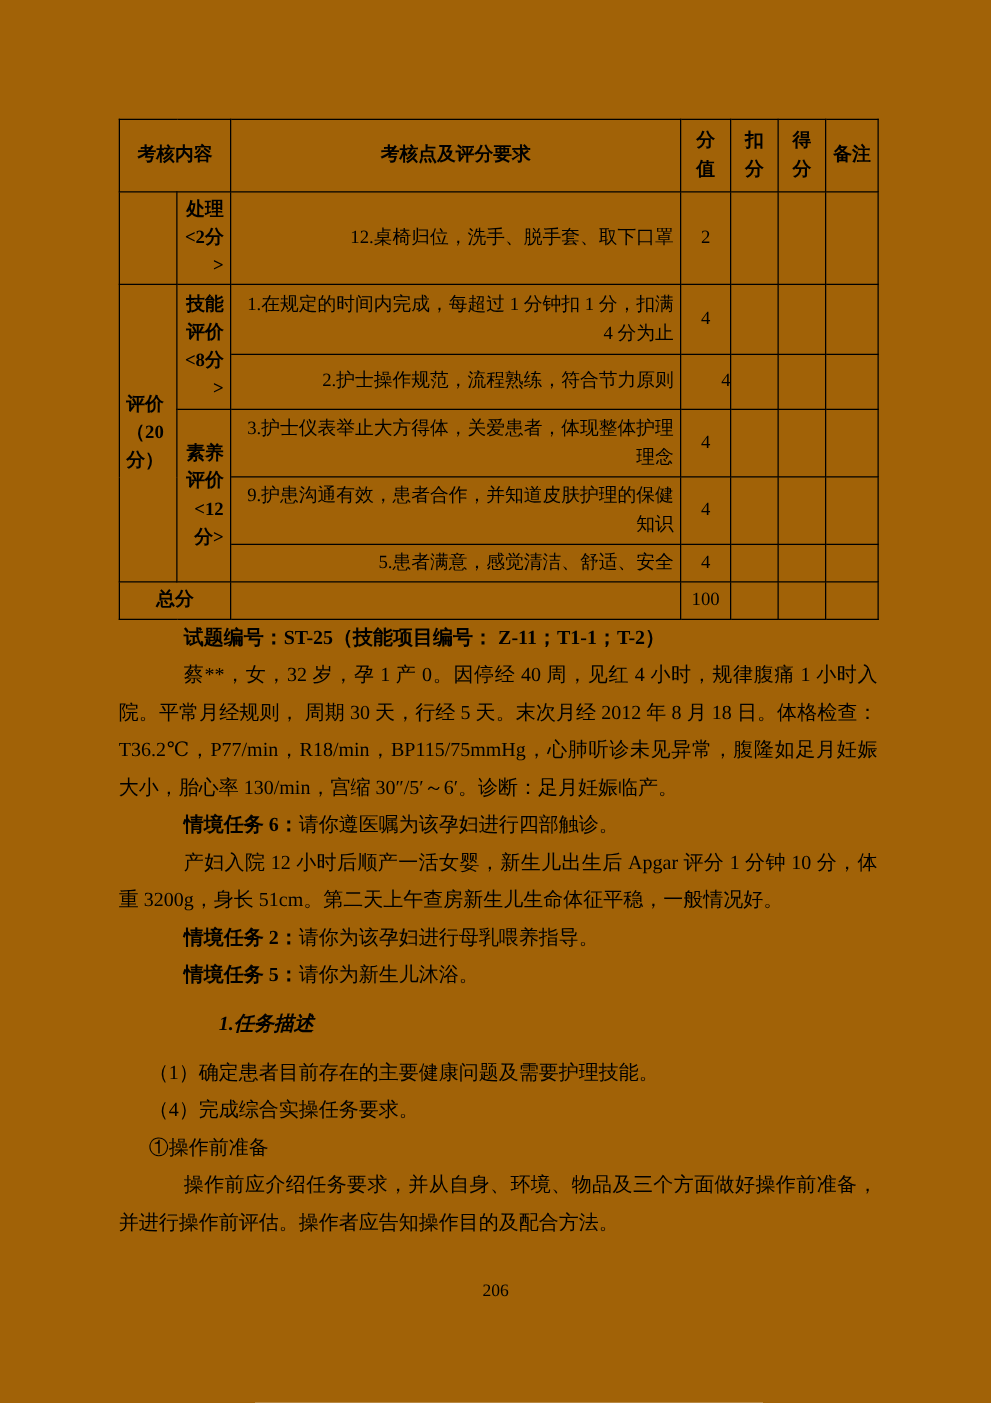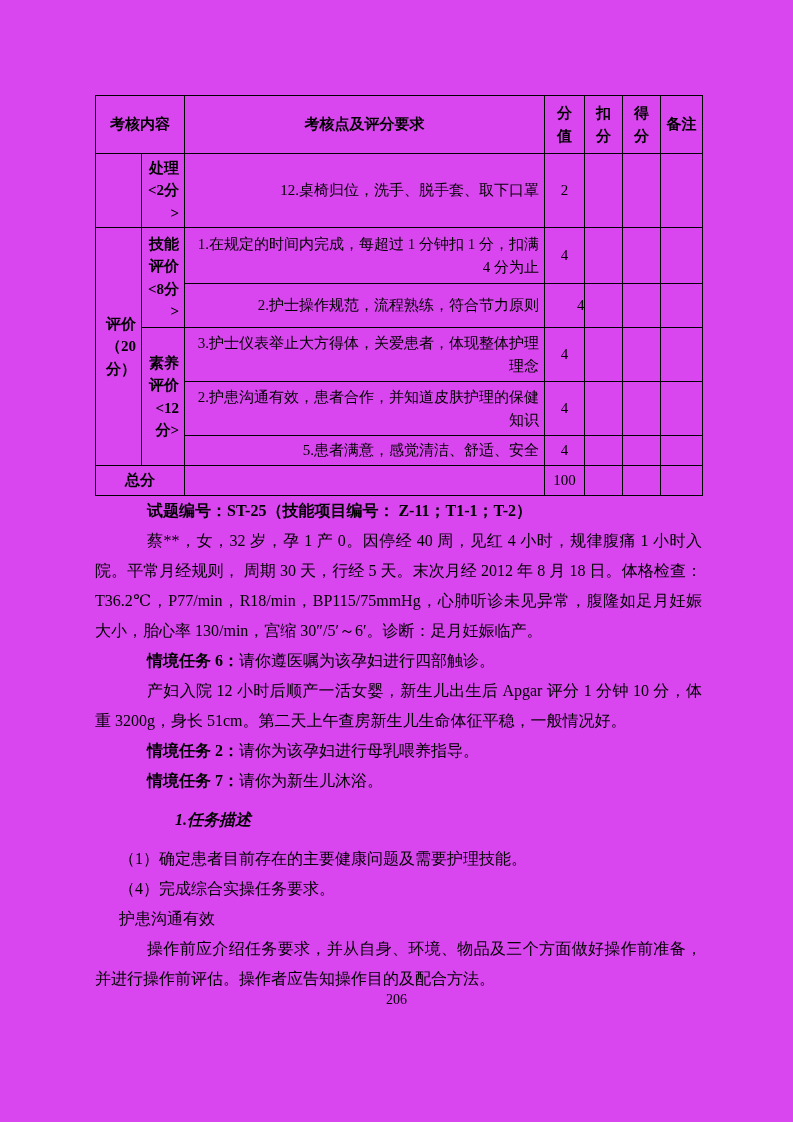--- a/index.html
+++ b/index.html
@@ -3,50 +3,50 @@
 <meta charset="utf-8">
 <style>
   * { box-sizing: border-box; }
   html, body { margin: 0; padding: 0; }
   body {
     width: 793px; height: 1122px;
     background: #ffffff;
     color: #000000;
     font-family: "Liberation Serif", "DejaVu Serif", serif;
   }
-  .page { position: relative; width: 793px; height: 1122px; overflow: hidden; background:#d946ef; }
+  .page { position: relative; width: 793px; height: 1122px; overflow: hidden; background:#a16207; }
   .content { position: absolute; left: 95px; top: 95px; width: 607px; }
 
   table.score { border-collapse: collapse; width: 100%; table-layout: fixed; font-size: 15px; }
   table.score td { border: 1px solid #000; padding: 2px 5px; vertical-align: middle; line-height: 1.5; }
   td.c { text-align: center; }
   .b { font-weight: bold; }
   td.vhead { padding: 4px 11px; word-break: break-all; text-align: center; font-weight: bold; line-height: 1.35; }
   td.sub { word-break: break-all; text-align: right; font-weight: bold; padding: 2px 5px; }
-  td.sect { word-break: break-all; text-align: right; font-weight: bold; padding: 2px 2px; font-family: Liberation Serif, serif; }
+  td.sect { word-break: break-all; text-align: left; font-weight: bold; padding: 2px 2px; font-family: Liberation Serif, serif; }
   td.item { padding: 3px 6px; text-align: right; }
   td.score-val { text-align: center; }
 
   tr.r-hdr   td { height: 58px; }
   tr.r-chuli td { height: 74px; }
   tr.r-i1    td { height: 56px; }
   tr.r-i2    td { height: 44px; padding-left: 32px; }
   tr.r-i3    td { height: 54px; }
   tr.r-i4    td { height: 54px; }
   tr.r-i5    td { height: 30px; }
   tr.r-total td { height: 30px; font-family: Liberation Serif, serif; }
 
   .body-text { margin-top: 0; font-size: 16px; line-height: 30px; text-align: justify; }
   .body-text p { margin: 0; }
   .ind    { text-indent: 52px; }
   .ind2   { text-indent: 80px; font-style: italic; }
   .ind-sm { text-indent: 24px; }
   .gap-top { margin-top: 9px !important; }
 
-  .page-num { position: absolute; left: 0; top: 992px; width: 793px; text-align: center; font-size: 14px; }
+  .page-num { position: absolute; left: 0; top: 1026px; width: 793px; text-align: center; font-size: 14px; }
 </style>
 </head>
 <body>
 
 <div class="page">
   <div class="content">
 
     <table class="score">
       <colgroup>
         <col style="width:46px">
@@ -99,21 +99,21 @@
       <tr class="r-i3">
         <td rowspan="3" class="sub">素养评价&lt;12分&gt;</td>
         <td class="item">3.护士仪表举止大方得体，关爱患者，体现整体护理理念</td>
         <td class="score-val">4</td>
         <td></td>
         <td></td>
         <td></td>
       </tr>
 
       <tr class="r-i4">
-        <td class="item">2.护患沟通有效，患者合作，并知道皮肤护理的保健知识</td>
+        <td class="item">9.护患沟通有效，患者合作，并知道皮肤护理的保健知识</td>
         <td class="score-val">4</td>
         <td></td>
         <td></td>
         <td></td>
       </tr>
 
       <tr class="r-i5">
         <td class="item">5.患者满意，感觉清洁、舒适、安全</td>
         <td class="score-val">4</td>
         <td></td>
@@ -131,24 +131,24 @@
       </tr>
     </tbody>
       </table>
 
     <div class="body-text">
       <p class="ind b">试题编号：ST-25（技能项目编号： Z-11；T1-1；T-2）</p>
       <p class="ind">蔡**，女，32 岁，孕 1 产 0。因停经 40 周，见红 4 小时，规律腹痛 1 小时入院。平常月经规则， 周期 30 天，行经 5 天。末次月经 2012 年 8 月 18 日。体格检查：T36.2℃，P77/min，R18/min，BP115/75mmHg，心肺听诊未见异常，腹隆如足月妊娠大小，胎心率 130/min，宫缩 30″/5′～6′。诊断：足月妊娠临产。</p>
       <p class="ind"><span class="b">情境任务 6：</span><span>请你遵医嘱为该孕妇进行四部触诊。</span></p>
       <p class="ind">产妇入院 12 小时后顺产一活女婴，新生儿出生后 Apgar 评分 1 分钟 10 分，体重 3200g，身长 51cm。第二天上午查房新生儿生命体征平稳，一般情况好。</p>
       <p class="ind"><span class="b">情境任务 2：</span><span>请你为该孕妇进行母乳喂养指导。</span></p>
-      <p class="ind"><span class="b">情境任务 7：</span><span>请你为新生儿沐浴。</span></p>
+      <p class="ind"><span class="b">情境任务 5：</span><span>请你为新生儿沐浴。</span></p>
       <p class="ind2 b gap-top">1.任务描述</p>
       <p class="ind-sm gap-top">（1）确定患者目前存在的主要健康问题及需要护理技能。</p>
       <p class="ind-sm">（4）完成综合实操任务要求。</p>
-      <p class="ind-sm">护患沟通有效</p>
+      <p class="ind-sm">①操作前准备</p>
       <p class="ind">操作前应介绍任务要求，并从自身、环境、物品及三个方面做好操作前准备，并进行操作前评估。操作者应告知操作目的及配合方法。</p>
     </div>
 
   </div>
 
   <div class="page-num">206</div>
 </div>
 
 </body></html>

